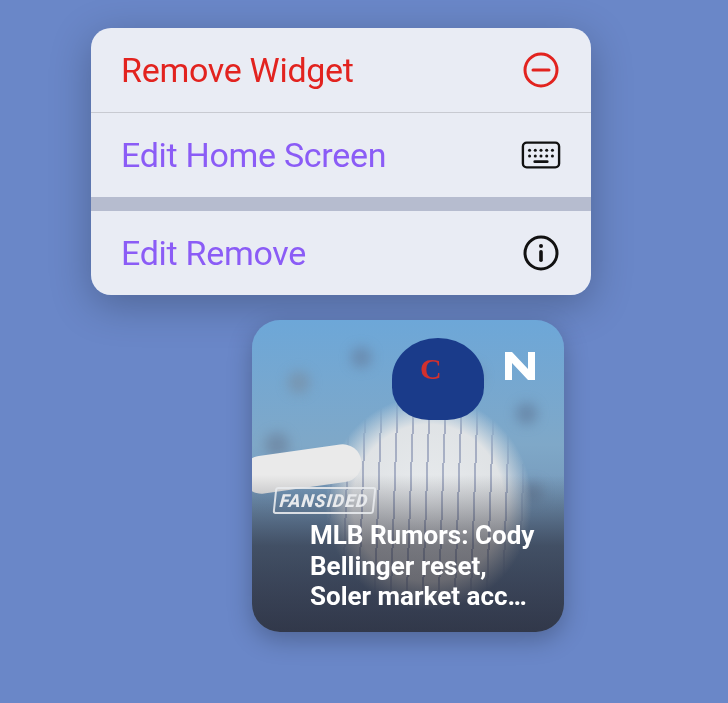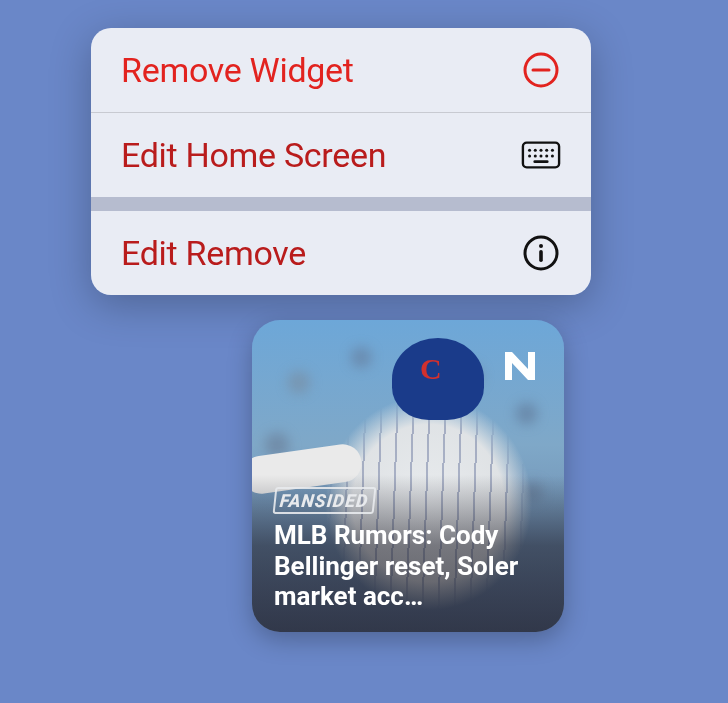--- a/index.html
+++ b/index.html
@@ -29,21 +29,21 @@
       align-items: center;
       justify-content: space-between;
       padding: 22px 30px;
       cursor: pointer;
     }
     .menu-item.destructive .menu-label { color: #e2231f; }
     .menu-item.destructive .icon-stroke { stroke: #e2231f; }
     .menu-label {
       font-size: 34px;
       font-weight: 400;
-      color: #b91c1c;
+      color: #8b5cf6;
       letter-spacing: -0.3px;
     }
     .menu-icon {
       width: 40px;
       height: 40px;
       display: flex;
       align-items: center;
       justify-content: center;
       flex-shrink: 0;
     }
@@ -159,20 +159,21 @@
     .headline {
       font-size: 26px;
       font-weight: 700;
       line-height: 1.18;
       color: #fff;
       display: -webkit-box;
       -webkit-line-clamp: 3;
       -webkit-box-orient: vertical;
       overflow: hidden;
       text-overflow: ellipsis;
+      margin-left: 36px;
     }
   </style>
 </head>
 <body>
 
 <div class="context-menu">
 
   <div class="menu-section">
     <div class="menu-item destructive">
       <span class="menu-label">Remove Widget</span>

